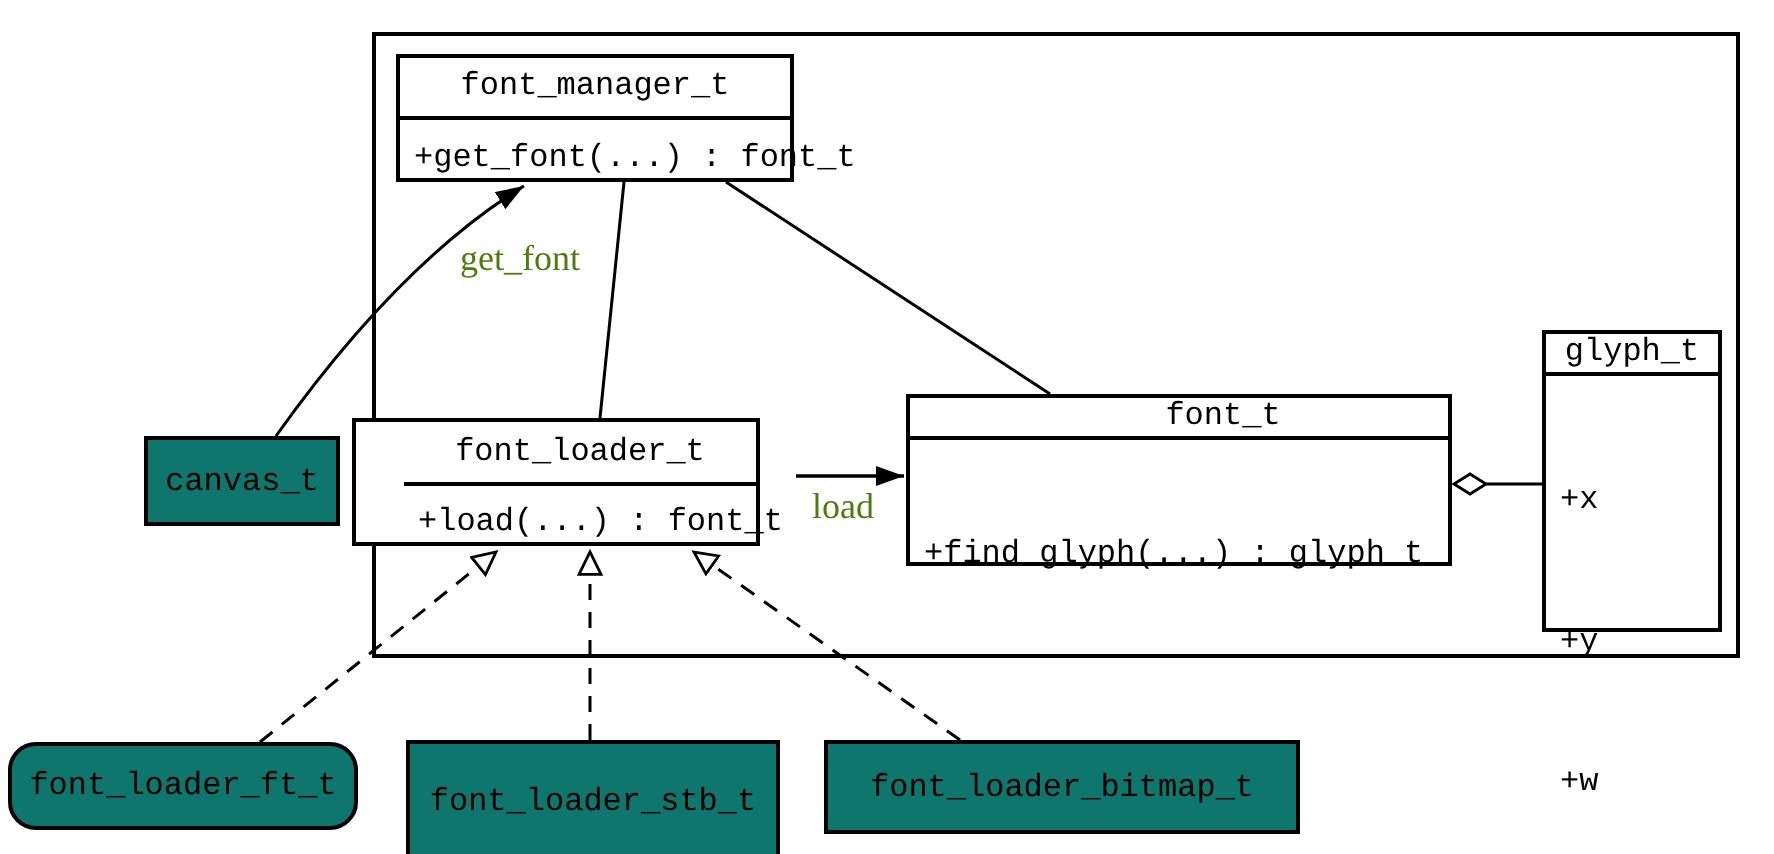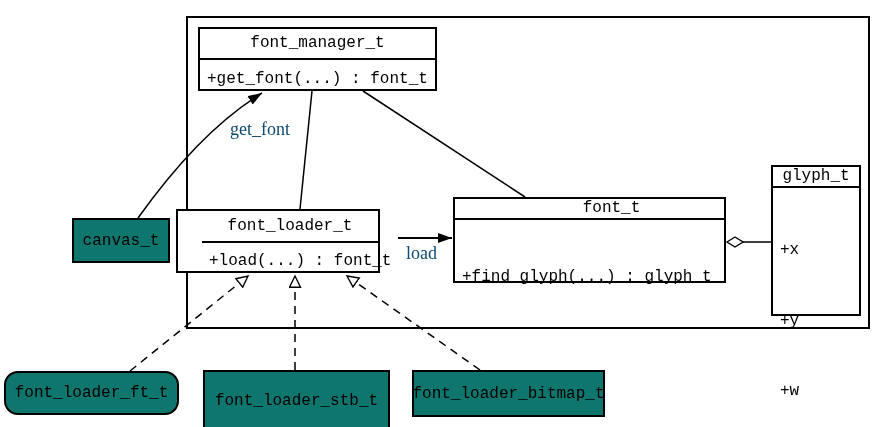--- a/index.html
+++ b/index.html
@@ -56,38 +56,38 @@
     align-items: center;
     justify-content: center;
     font-size: 16px;
     white-space: pre;
   }
   .edge-label {
     position: absolute;
     font-family: "Liberation Serif", "DejaVu Serif", serif;
     font-size: 18px;
     line-height: 20px;
-    color: #0c4a6e;
+    color: #4d7c0f;
     white-space: pre;
   }
   
-  #box-font-manager { left: 198px; top: 27px;  width: 239px; height: 64px; }
+  #box-font-manager { left: 198px; top: 27px;  width: 199px; height: 64px; }
   #box-font-manager .class-title { height: 29px; }
   #box-canvas       { left: 72px;  top: 218px; width: 98px;  height: 45px; }
   #box-font-loader  { left: 176px; top: 209px; width: 204px; height: 64px; padding-left: 24px; }
   #box-font-loader .class-title { height: 30px; }
   #box-font-t       { left: 453px; top: 197px; width: 273px; height: 86px; }
   #box-font-t .class-title { height: 31px; padding-left: 44px; }
   #box-font-t .members { padding-top: 5px; line-height: 21px; }
   #box-glyph        { left: 771px; top: 165px; width: 90px;  height: 151px; }
   #box-glyph .class-title { height: 30px; }
   #box-glyph .members { padding-top: 4px; line-height: 23.5px; }
   #box-loader-ft     { left: 4px;   top: 371px; width: 175px; height: 44px; border-radius: 14px; }
   #box-loader-stb    { left: 203px; top: 370px; width: 187px; height: 61px; }
-  #box-loader-bitmap { left: 412px; top: 370px; width: 193px; height: 47px; }
+  #box-loader-bitmap { left: 412px; top: 370px; width: 238px; height: 47px; }
   #label-get-font { left: 230px; top: 119px; }
   #label-load     { left: 406px; top: 243px; }
 </style>
 </head>
 <body>
 
 <div id="canvas">
 
   <svg id="edges" viewBox="0 0 887 427" xmlns="http://www.w3.org/2000/svg">
     <defs>

